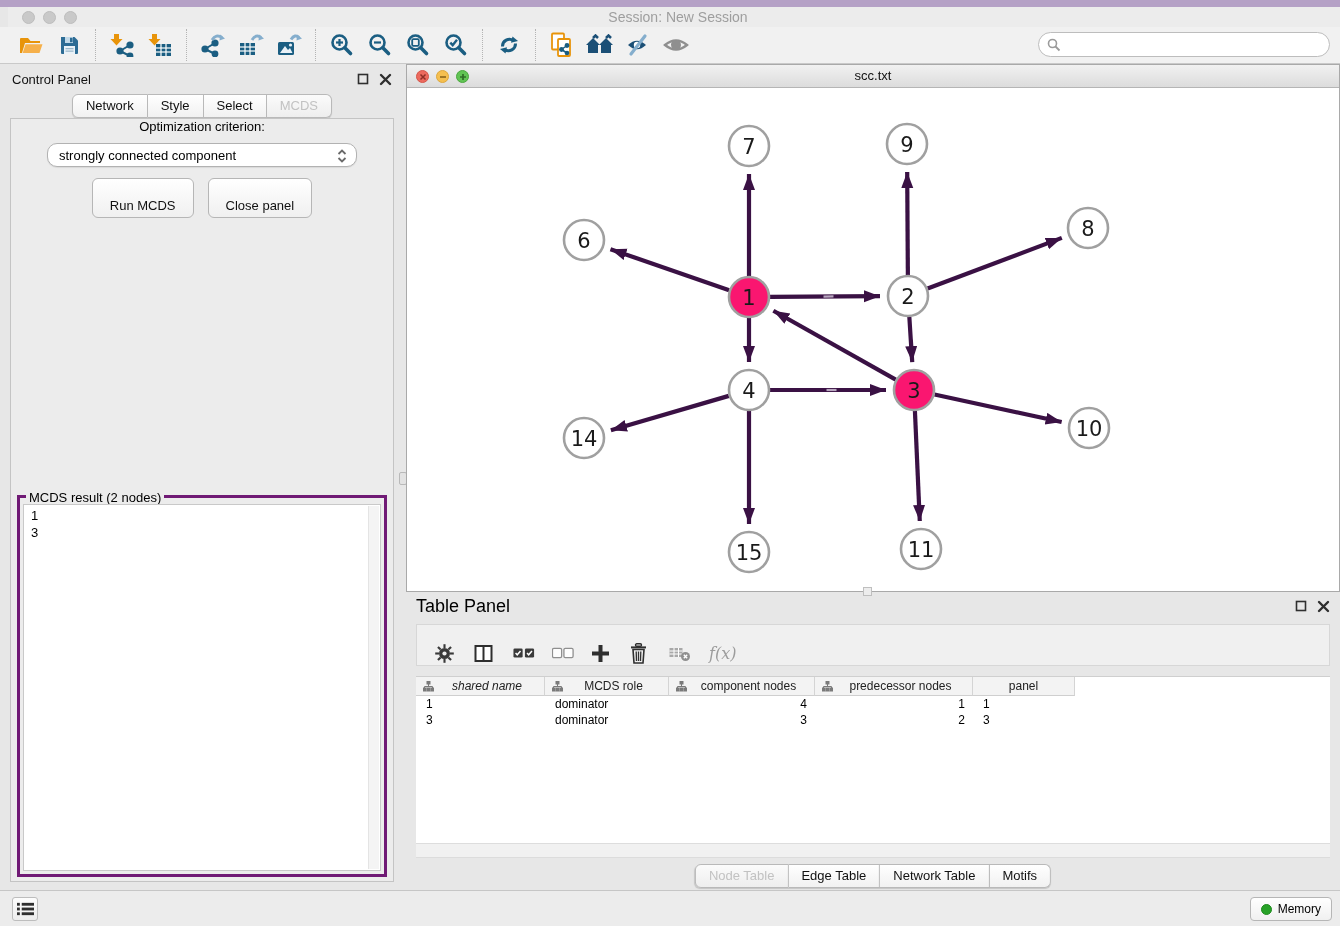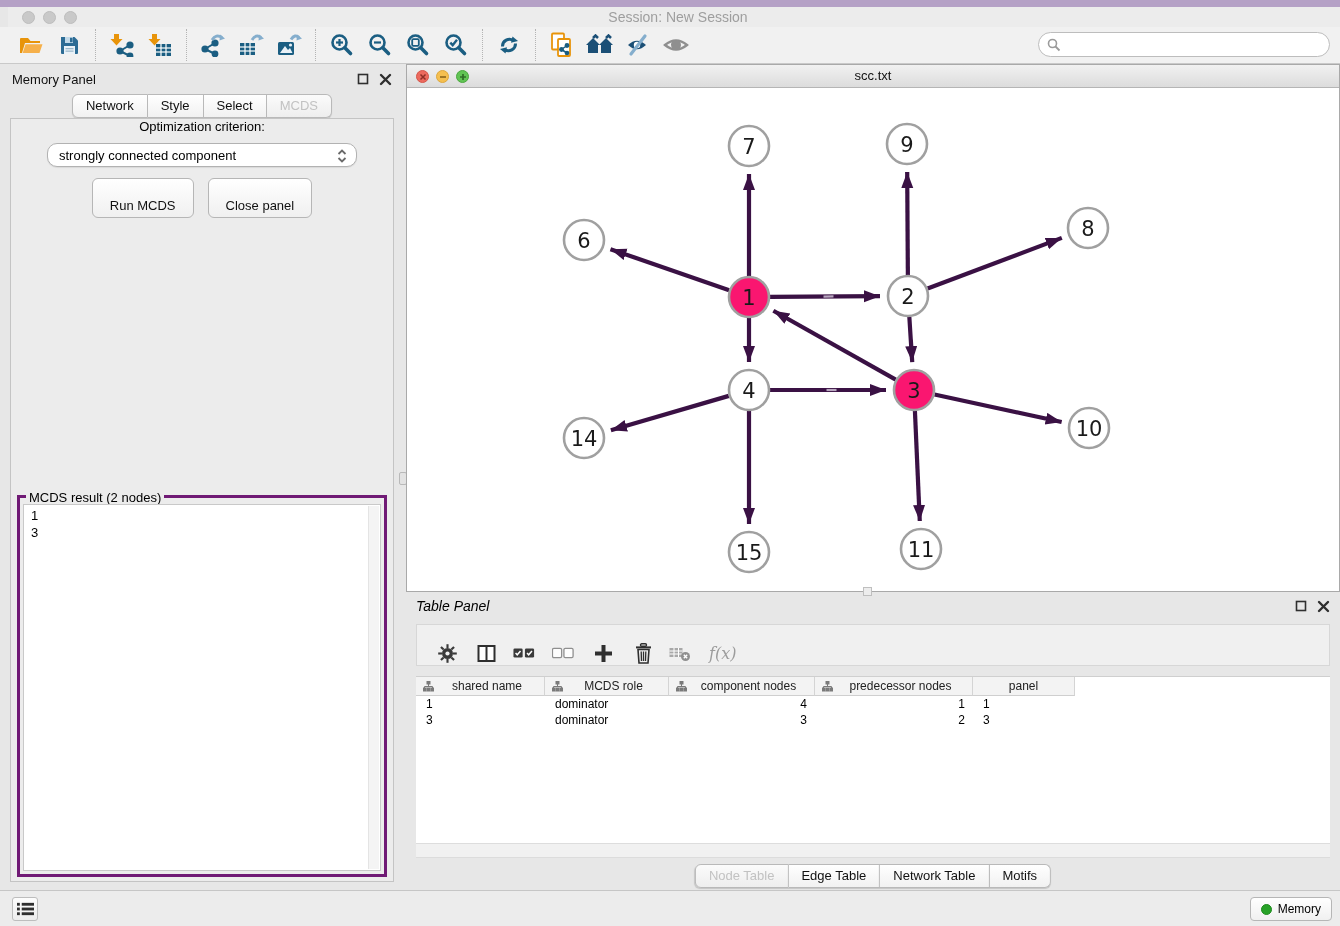--- a/index.html
+++ b/index.html
@@ -52,24 +52,24 @@
   .tl { width:13px; height:13px; border-radius:50%; display:flex; align-items:center; justify-content:center; }
   .tl.red { background:#ec6a5e; border:1px solid #d55549; }
   .tl.yellow { background:#f5bf4f; border:1px solid #dea73c; }
   .tl.green { background:#61c454; border:1px solid #4aa73e; }
   .net-canvas { position:absolute; left:0; top:23px; right:0; bottom:0; background:#fff; }
   .net-grip { position:absolute; left:456px; bottom:-5px; width:9px; height:9px; background:#ededed; border:1px solid #bfbfbf; }
 
   
   .table-panel { position:absolute; left:406px; top:594px; width:934px; height:296px; }
   .tp-header { height:24px; display:flex; align-items:center; padding:0 10px; }
-  .tp-title { font-size:14px; flex:1;font-style:italic; }
+  .tp-title { font-size:18px; flex:1; }
   .panel-icons { display:flex; gap:9px; align-items:center; }
   .tp-toolbar { position:absolute; left:10px; right:10px; top:30px; height:42px; background:#f0f0f0; border:1px solid #d7d7d7; display:flex; align-items:center; gap:17px; padding-left:18px; }
-  .tp-toolbar .ti { width:22px; height:22px; display:flex; align-items:center; justify-content:flex-end;margin-top:16px; }
+  .tp-toolbar .ti { width:22px; height:22px; display:flex; align-items:center; justify-content:flex-start;margin-top:16px; }
   .tp-table { position:absolute; left:10px; right:10px; top:82px; height:182px; background:#fff; border-top:1px solid #cfcfcf; border-bottom:1px solid #dcdcdc; }
   .thead { display:flex; height:19px; }
   .th { background:#f3f3f3; border-right:1px solid #d4d4d4; border-bottom:1px solid #cfcfcf; font-size:12px; color:#222; display:flex; align-items:center; justify-content:center; position:relative; }
   .th .hier { position:absolute; left:7px; top:4px; }
   .trow { display:flex; height:16px; font-size:12px; }
   .td { overflow:hidden; white-space:nowrap; padding-top:1px; }
   .td.left { text-align:left; padding-left:10px; }
   .td.right { text-align:right; padding-right:8px; }
   .hscroll { position:absolute; left:0; right:0; bottom:0; height:14px; background:#f1f1f1; border-top:1px solid #ddd; }
   .tp-tabs { position:absolute; left:50%; transform:translateX(-50%); top:270px; }
@@ -254,21 +254,21 @@
     <svg width="14" height="14" viewBox="0 0 14 14">
         <circle cx="5.5" cy="5.5" r="4" stroke="#9a9a9a" stroke-width="1.6" fill="none"></circle>
         <line x1="8.5" y1="8.5" x2="12.5" y2="12.5" stroke="#9a9a9a" stroke-width="1.8"></line>
       </svg>
     <input type="text" placeholder="" style="">
   </div>
 </div>
 
 <div class="control-panel">
   <div class="cp-header">
-    <div class="cp-title">Memory Panel</div>
+    <div class="cp-title">Control Panel</div>
     <div class="panel-icons">
       <svg class="float-glyph" width="13" height="13" viewBox="0 0 13 13">
           <rect x="1.5" y="1.5" width="9" height="9" fill="none" stroke="#2f2f2f" stroke-width="1.6"></rect>
         </svg>
       <svg class="close-glyph" width="13" height="13" viewBox="0 0 13 13">
           <path d="M2,2 L11,11 M11,2 L2,11" stroke="#2f2f2f" stroke-width="2.4" stroke-linecap="round"></path>
         </svg>
     </div>
   </div>
   <div class="cp-tabs">
@@ -479,21 +479,21 @@
     </span>
     <span class="ti" style="width:34px;">
       <svg width="34" height="20" viewBox="0 0 34 20">
           <text x="1" y="16" font-family="DejaVu Serif, serif" font-style="italic" font-size="16" fill="#9c9c9c">f(x)</text>
         </svg>
     </span>
   </div>
 
   <div class="tp-table">
     <div class="thead" id="table-head">
-        <div class="th" style="width: 129px;">
+        <div class="th" style="width: 129px; font-style: italic;">
           <svg class="hier" width="11" height="11" viewBox="0 0 11 11">
             <g fill="#7a7a7a" stroke="#7a7a7a" stroke-width="1">
               <rect x="4" y="0" width="3" height="3"></rect>
               <line x1="5.5" y1="3" x2="5.5" y2="5.5" fill="none"></line>
               <line x1="1.5" y1="5.5" x2="9.5" y2="5.5" fill="none"></line>
               <line x1="1.5" y1="5.5" x2="1.5" y2="7" fill="none"></line>
               <line x1="9.5" y1="5.5" x2="9.5" y2="7" fill="none"></line>
               <rect x="0" y="7" width="3" height="3"></rect>
               <rect x="4" y="7" width="3" height="3"></rect>
               <rect x="8" y="7" width="3" height="3"></rect>

